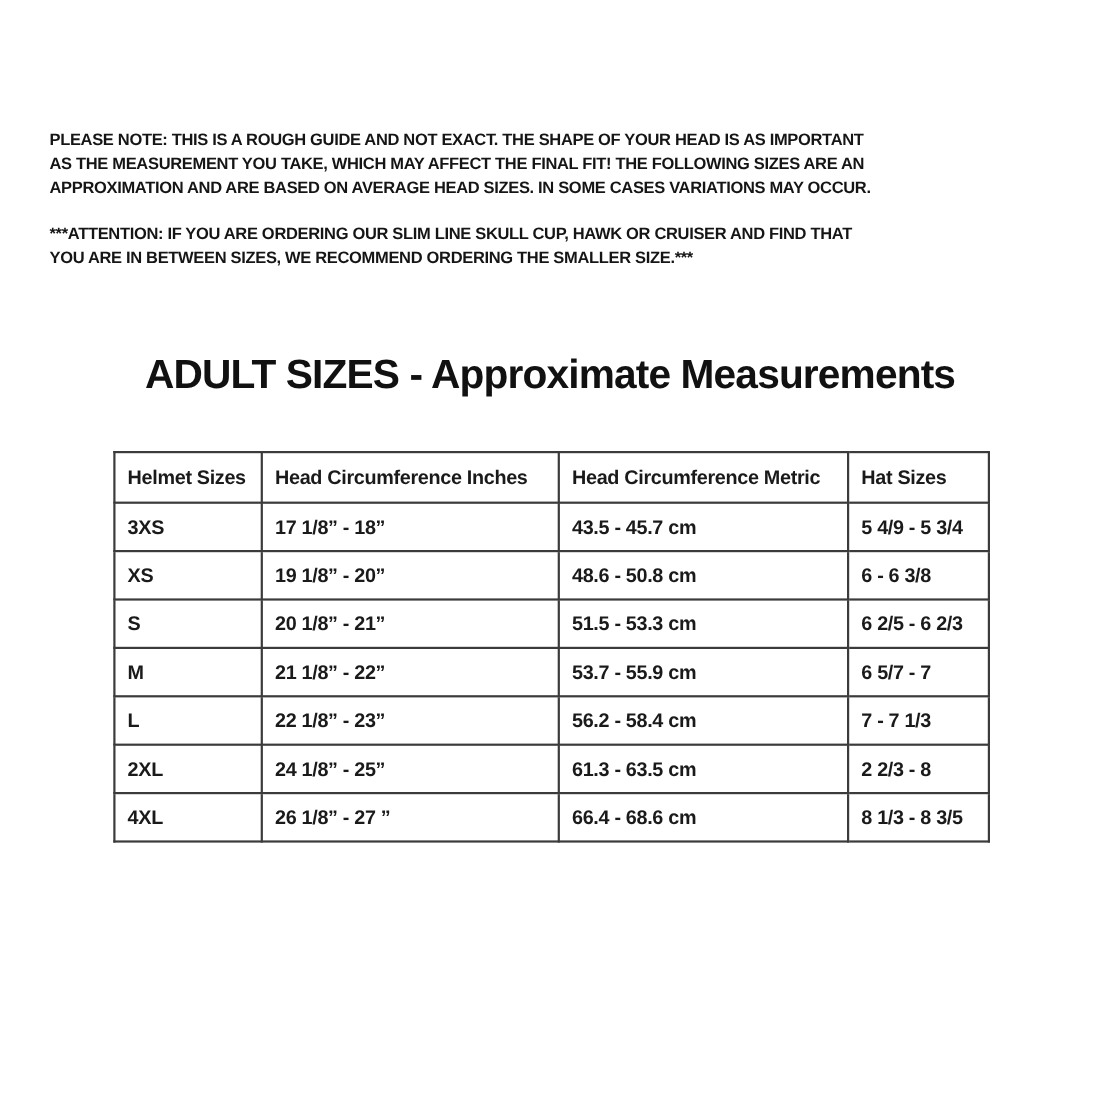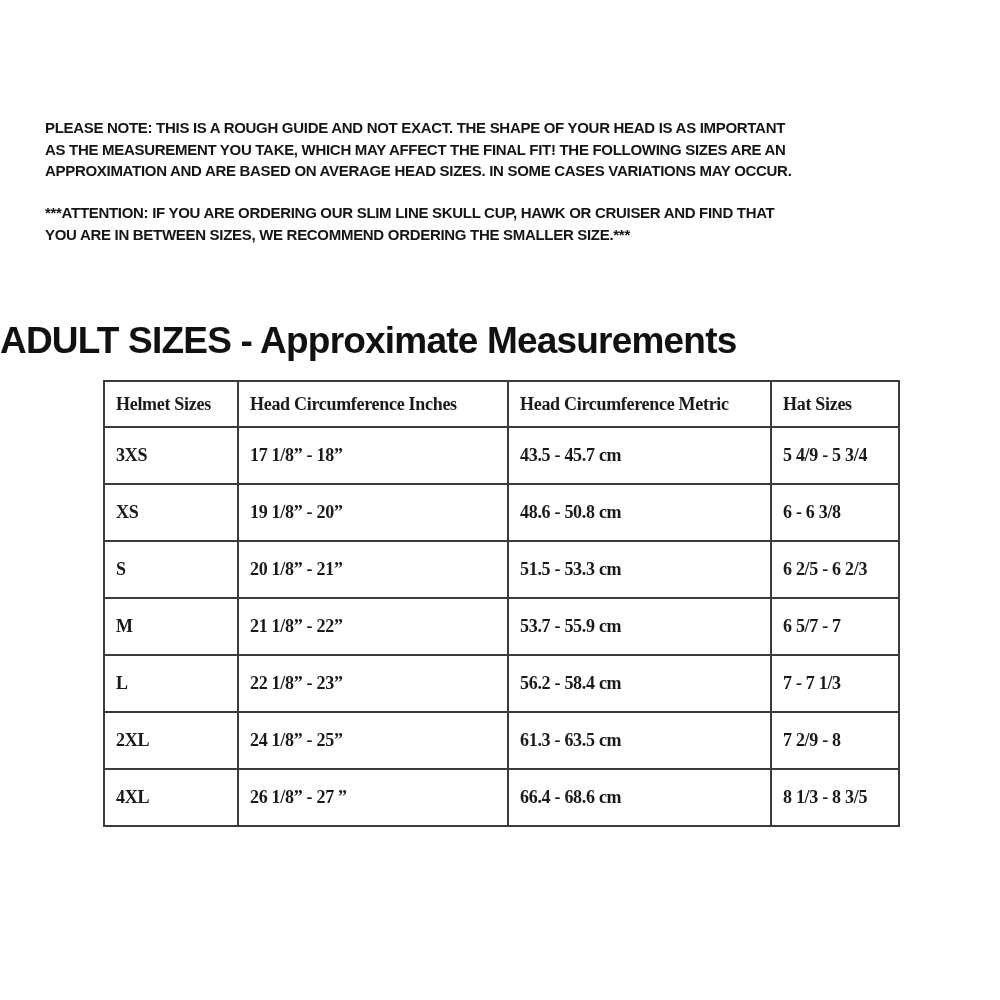--- a/index.html
+++ b/index.html
@@ -26,49 +26,49 @@
     white-space: pre-line;
     color: #151515;
   }
   .para-note { top: 117px; }
   .para-attention { top: 202px; }
   .page-title {
     position: absolute;
     left: 0;
     top: 319px;
     width: 1000px;
+    text-align: center;
     font-size: 37px;
     font-weight: 700;
     letter-spacing: -0.8px;
     line-height: 44px;
     color: #111111;
   }
   table.size-table {
     position: absolute;
     left: 103px;
-    top: 380px;
+    top: 410px;
     width: 795px;
     border-collapse: collapse;
     table-layout: fixed;
-    font-family: Liberation Serif, serif;
   }
   .size-table th,
   .size-table td {
     border: 2px solid #3b3b3b;
     text-align: left;
     vertical-align: middle;
     padding: 0 4px 0 11px;
     font-size: 18px;
     font-weight: 700;
     letter-spacing: -0.3px;
     color: #1a1a1a;
     overflow: hidden;
   }
   .size-table thead tr { height: 46px; }
-  .size-table tbody tr { height: 57px; }
+  .size-table tbody tr { height: 44px; }
   .col-helmet { width: 134px; }
   .col-inches { width: 270px; }
   .col-metric { width: 263px; }
   .col-hat    { width: 128px; }
 </style>
 </head>
 <body>
 
 <div class="para para-note">PLEASE NOTE: THIS IS A ROUGH GUIDE AND NOT EXACT. THE SHAPE OF YOUR HEAD IS AS IMPORTANT
 AS THE MEASUREMENT YOU TAKE, WHICH MAY AFFECT THE FINAL FIT! THE FOLLOWING SIZES ARE AN
@@ -122,21 +122,21 @@
     <tr>
       <td>L</td>
       <td>22 1/8” - 23”</td>
       <td>56.2 - 58.4 cm</td>
       <td>7 - 7 1/3</td>
     </tr>
     <tr>
       <td>2XL</td>
       <td>24 1/8” - 25”</td>
       <td>61.3 - 63.5 cm</td>
-      <td>7 2/9 - 8</td>
+      <td>2 2/3 - 8</td>
     </tr>
     <tr>
       <td>4XL</td>
       <td>26 1/8” - 27 ”</td>
       <td>66.4 - 68.6 cm</td>
       <td>8 1/3 - 8 3/5</td>
     </tr>
   </tbody>
 </table>
 

